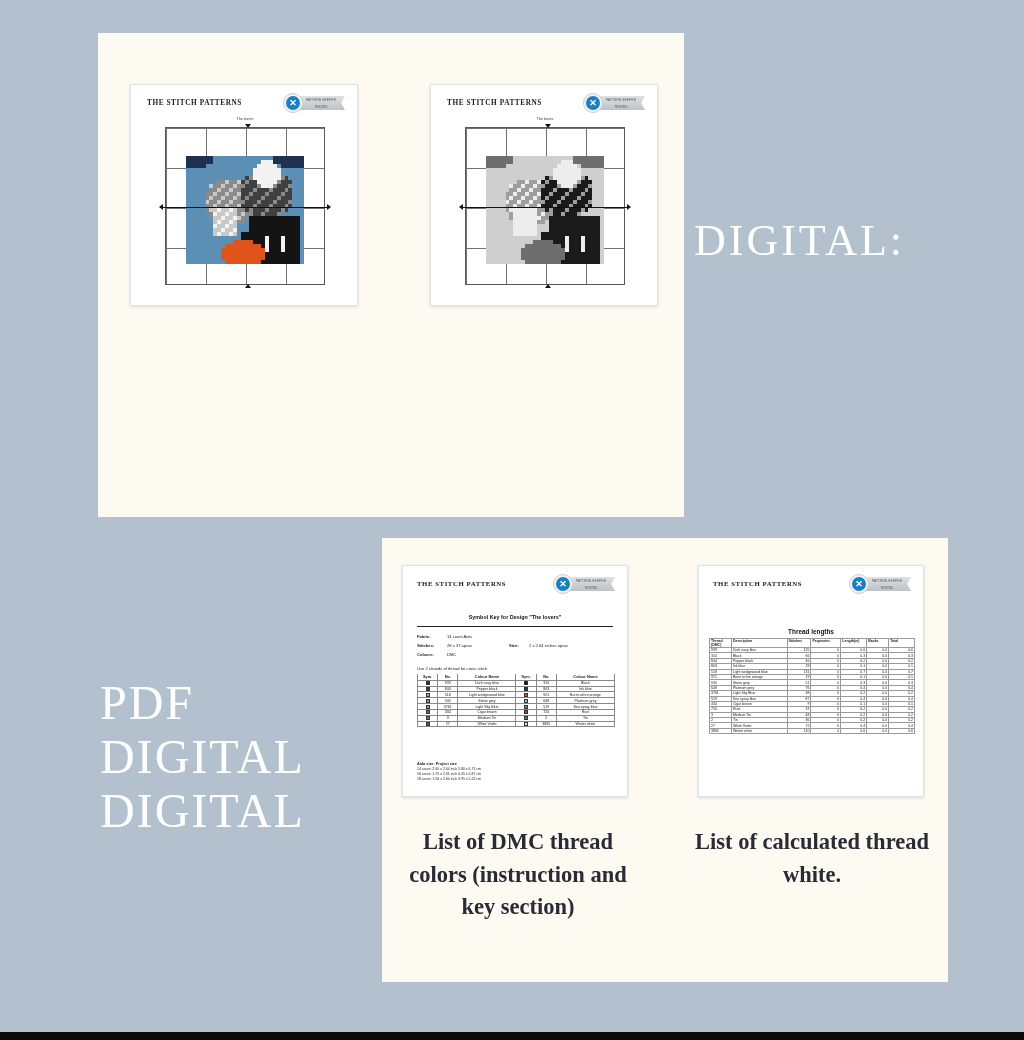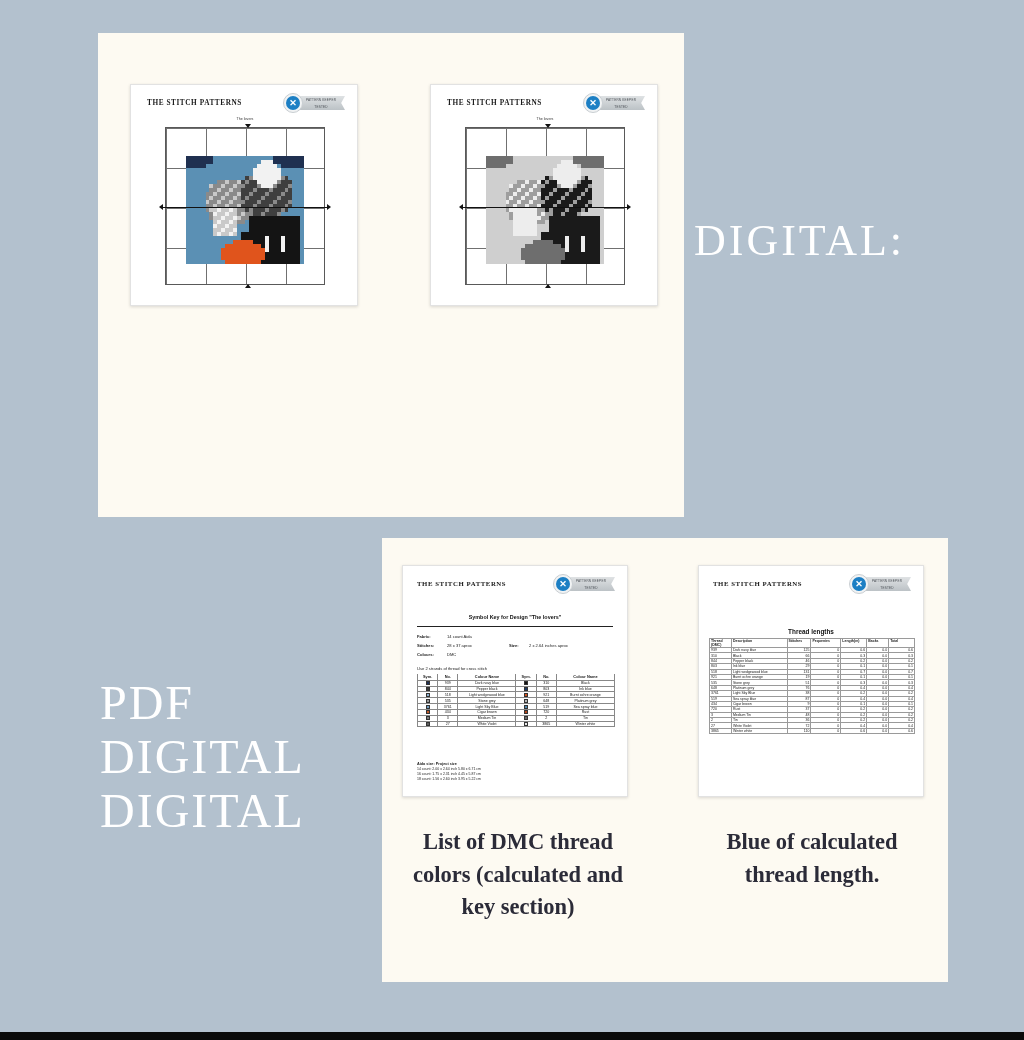--- a/index.html
+++ b/index.html
@@ -3635,22 +3635,22 @@
             <td class="c-st num">110</td>
             <td class="c-pq num">0</td>
             <td class="c-len num">0.6</td>
             <td class="c-bk num">0.0</td>
             <td class="c-tot num">0.6</td>
           </tr>
         </tbody>
     </table>
   </div>
 
-  <div class="caption" id="caption-3">List of DMC thread colors (calculated and key section)</div>
-  <div class="caption" id="caption-4">Blue of calculated thread length.</div>
+  <div class="caption" id="caption-3">List of DMC thread colors (instruction and key section)</div>
+  <div class="caption" id="caption-4">List of calculated thread white.</div>
 
   <div class="headline" id="pdf-heading">
       <div>PDF</div>
       <div>DIGITAL</div>
       <div>DIGITAL</div>
     </div>
 
   <div class="bottom-bar"></div>
 </div>
 

